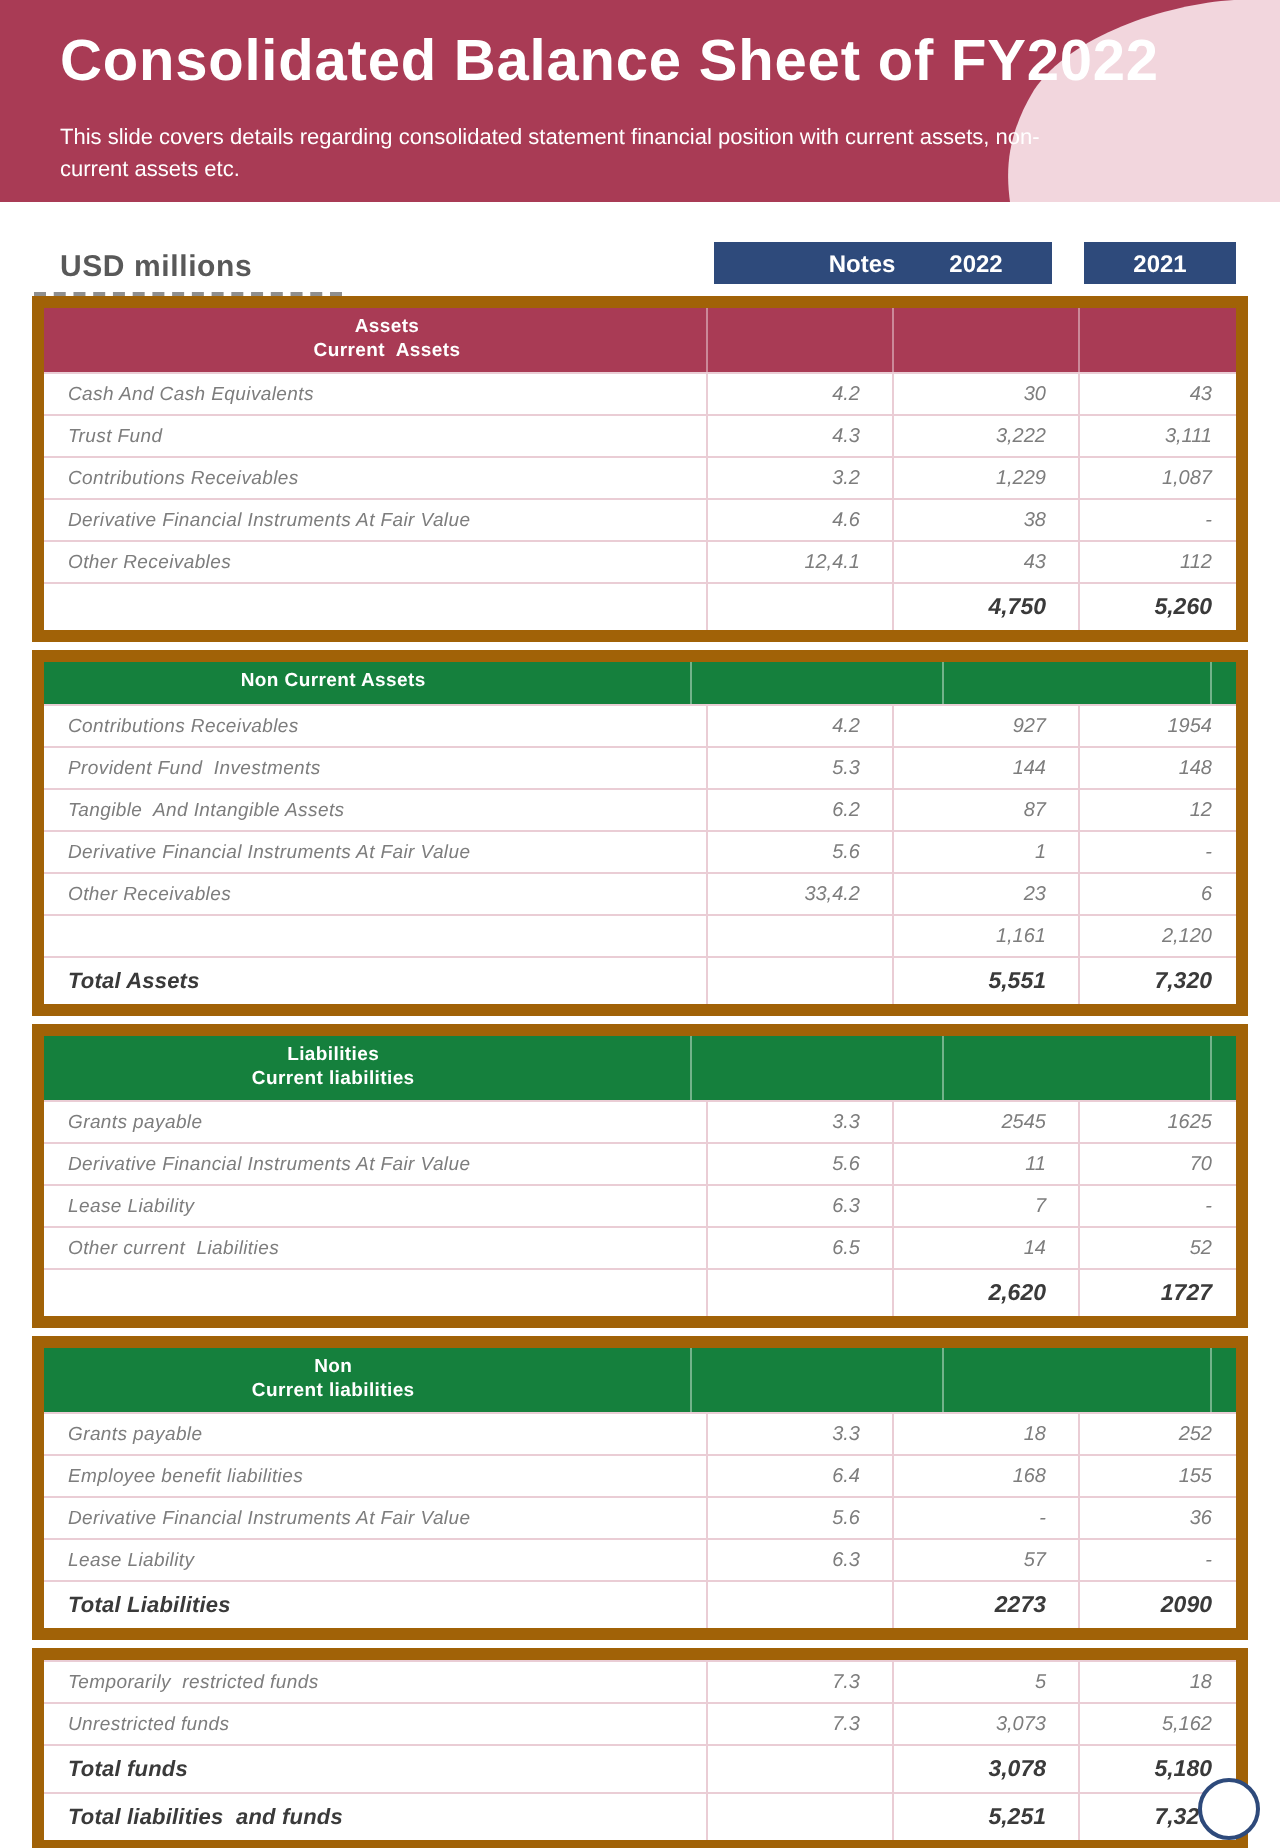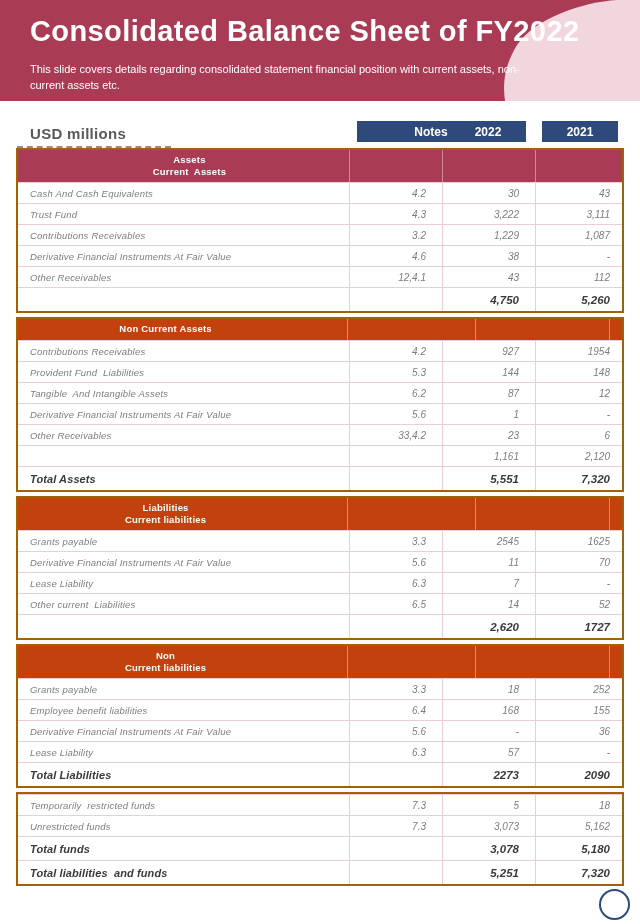--- a/index.html
+++ b/index.html
@@ -27,24 +27,24 @@
     position:absolute; top:121px; width:76px; height:21px; background:#2E4A7B;
     color:#ffffff; font-size:12px; font-weight:bold;
     display:flex; align-items:center; justify-content:center;
   }
   .chip-notes { left:357px;padding-left:36px; }
   .chip-2022  { left:450px;text-align:right; }
   .chip-2021  { left:542px; }
 
   
   .table-wrap { position:absolute; left:16px; top:148px; width:608px; }
-  .block { border:2px solid #a16207; margin-bottom:4px; background:#ffffff; box-sizing:border-box; }
+  .block { border:6px solid #a16207; margin-bottom:4px; background:#ffffff; box-sizing:border-box; }
   .block-header { display:flex; color:#ffffff; font-weight:bold; font-size:11px; }
   .block.crimson .block-header { background:#A93B55; }
-  .block.navy    .block-header { background:#c2410c;gap:46px; }
+  .block.navy    .block-header { background:#15803d;gap:46px; }
   .block-header.one-line { height:21px; }
   .block-header.two-line { height:32px; }
   .header-label { display:flex; flex-direction:column; justify-content:center; line-height:1.3; }
   .header-spacer { border-left:1px solid rgba(255,255,255,0.4); }
   .block-header .cell, .row .cell { box-sizing:border-box; }
 
   .row { display:flex; height:20px; border-top:1px solid #EACDD5; font-size:10px; color:#7d7d7d;font-style:italic; }
   .row .cell + .cell { border-left:1px solid #EACDD5; }
   .row.subtotal { height:20px; }
   .row.total { height:23px; font-weight:bold; color:#3a3a3a; font-size:11.5px; }
@@ -141,21 +141,21 @@
           <div class="cell c-2022 header-spacer"></div>
           <div class="cell c-2021 header-spacer"></div>
         </div>
         <div class="row normal">
           <div class="cell c-label">Contributions Receivables</div>
           <div class="cell c-notes">4.2</div>
           <div class="cell c-2022">927</div>
           <div class="cell c-2021">1954</div>
         </div>
         <div class="row normal">
-          <div class="cell c-label">Provident Fund  Liabilities</div>
+          <div class="cell c-label">Provident Fund  Investments</div>
           <div class="cell c-notes">5.3</div>
           <div class="cell c-2022">144</div>
           <div class="cell c-2021">148</div>
         </div>
         <div class="row normal">
           <div class="cell c-label">Tangible  And Intangible Assets</div>
           <div class="cell c-notes">6.2</div>
           <div class="cell c-2022">87</div>
           <div class="cell c-2021">12</div>
         </div>

